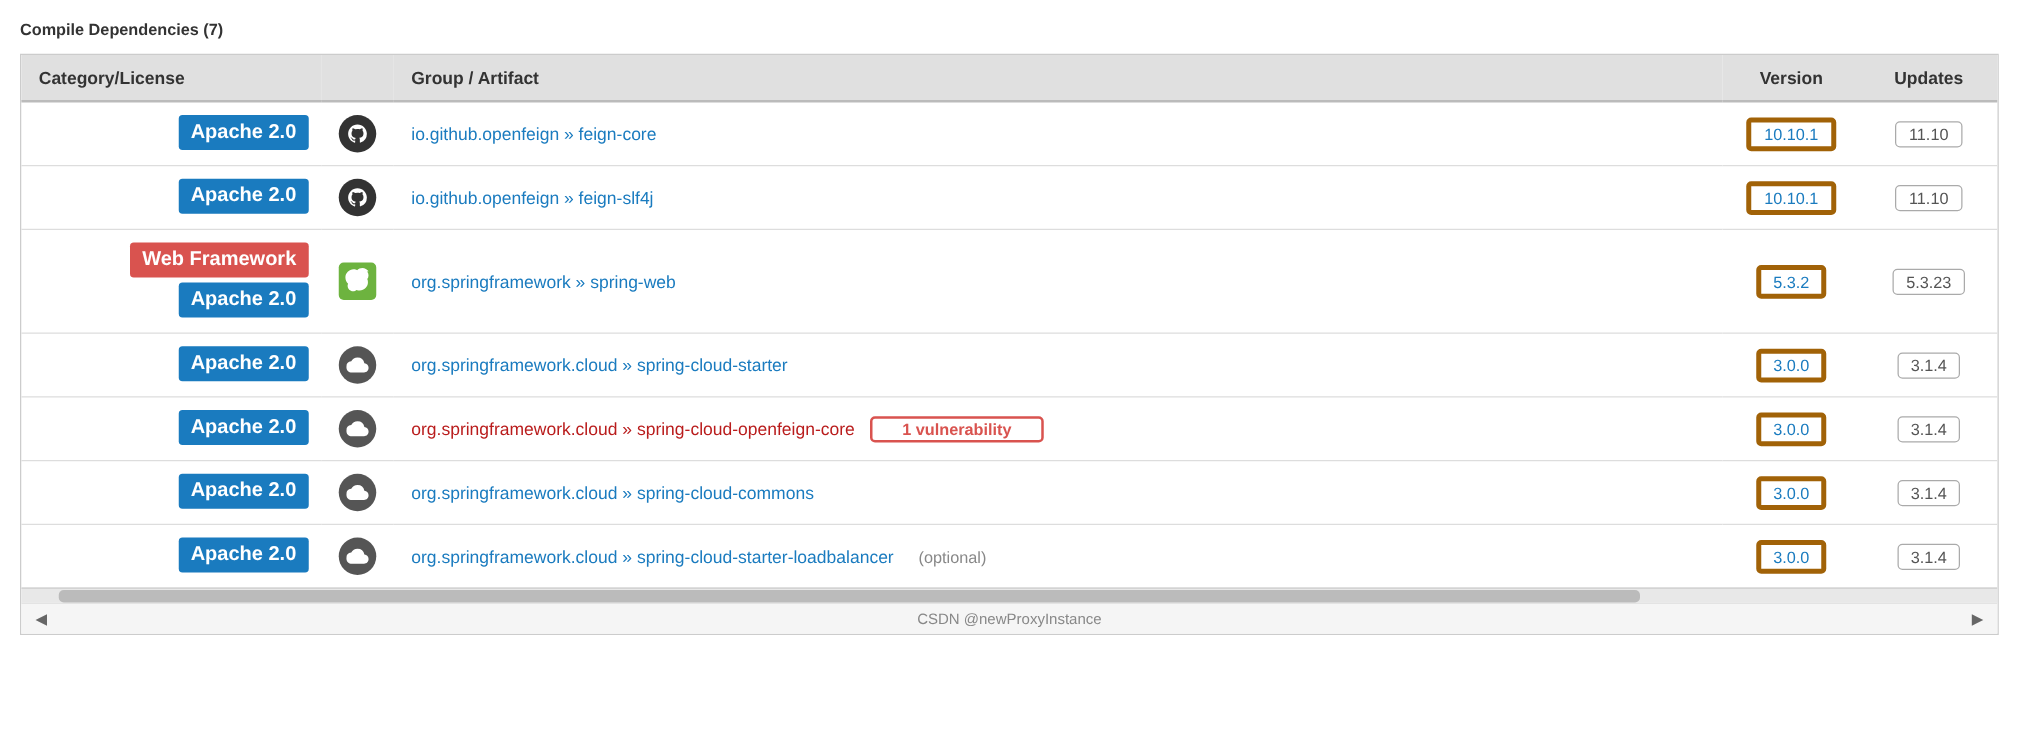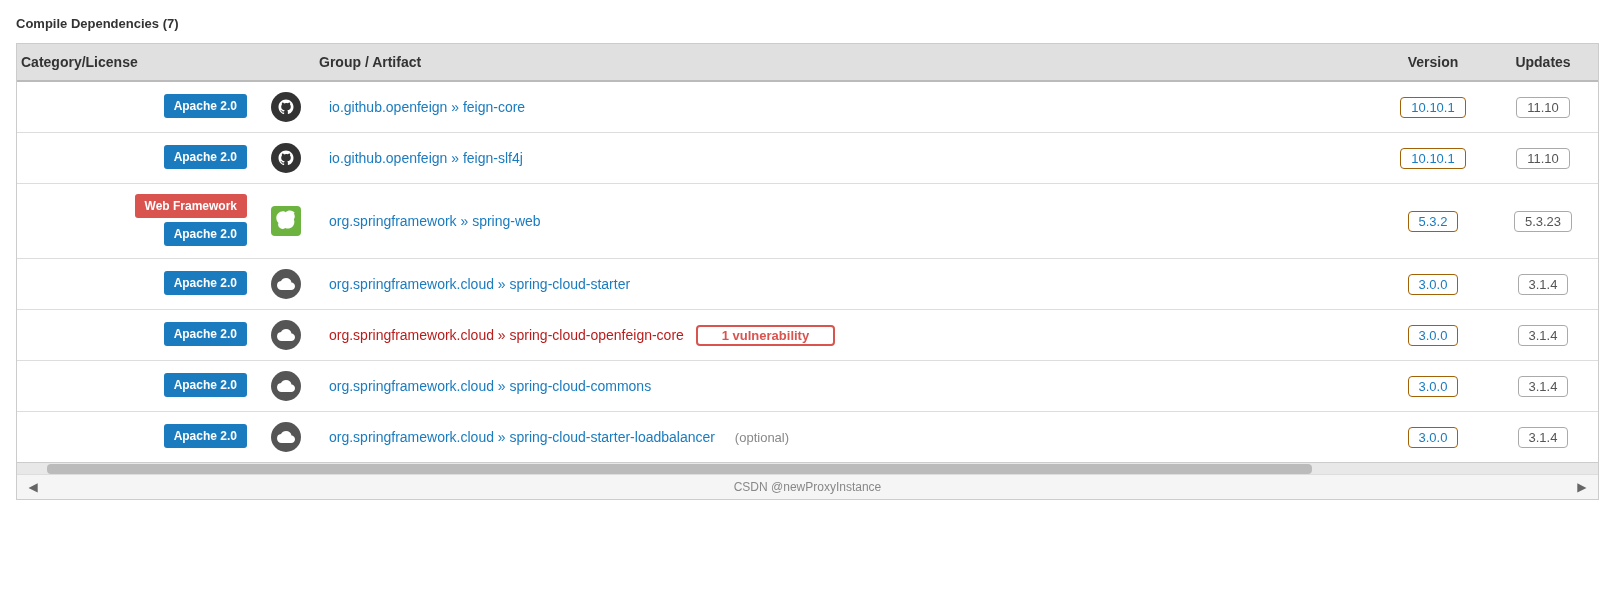--- a/index.html
+++ b/index.html
@@ -21,21 +21,21 @@
     }
     table {
       width: 100%;
       border-collapse: collapse;
       min-width: 900px;
     }
     thead tr {
       background: #e0e0e0;
     }
     thead th {
-      padding: 10px 4px;
+      padding: 10px 14px;
       text-align: left;
       font-weight: bold;
       font-size: 14px;
       border-bottom: 2px solid #bbb;
       color: #333;
     }
     thead th.version-col, thead th.updates-col {
       text-align: center;
     }
     tbody tr {
@@ -50,21 +50,21 @@
     }
     .category-cell {
       width: 240px;
       text-align: right;
       padding-right: 10px;
     }
     .badge {
       display: inline-block;
       padding: 5px 10px;
       border-radius: 3px;
-      font-size: 12px;
+      font-size: 16px;
       font-weight: bold;
       color: #fff;
     }
     .badge-apache {
       background: #1a7bbf;
     }
     .badge-webframework {
       background: #d9534f;
       margin-bottom: 2px;
     }
@@ -79,21 +79,21 @@
     .version-col {
       width: 110px;
       text-align: center;
     }
     .updates-col {
       width: 110px;
       text-align: center;
     }
     .version-badge {
       display: inline-block;
-      border: 1px solid #a16207;
+      border: 4px solid #a16207;
       border-radius: 4px;
       padding: 2px 10px;
       color: #1a7bbf;
       font-size: 13px;
       background: #fff;
     }
     .update-badge {
       display: inline-block;
       border: 1px solid #aaa;
       border-radius: 4px;

